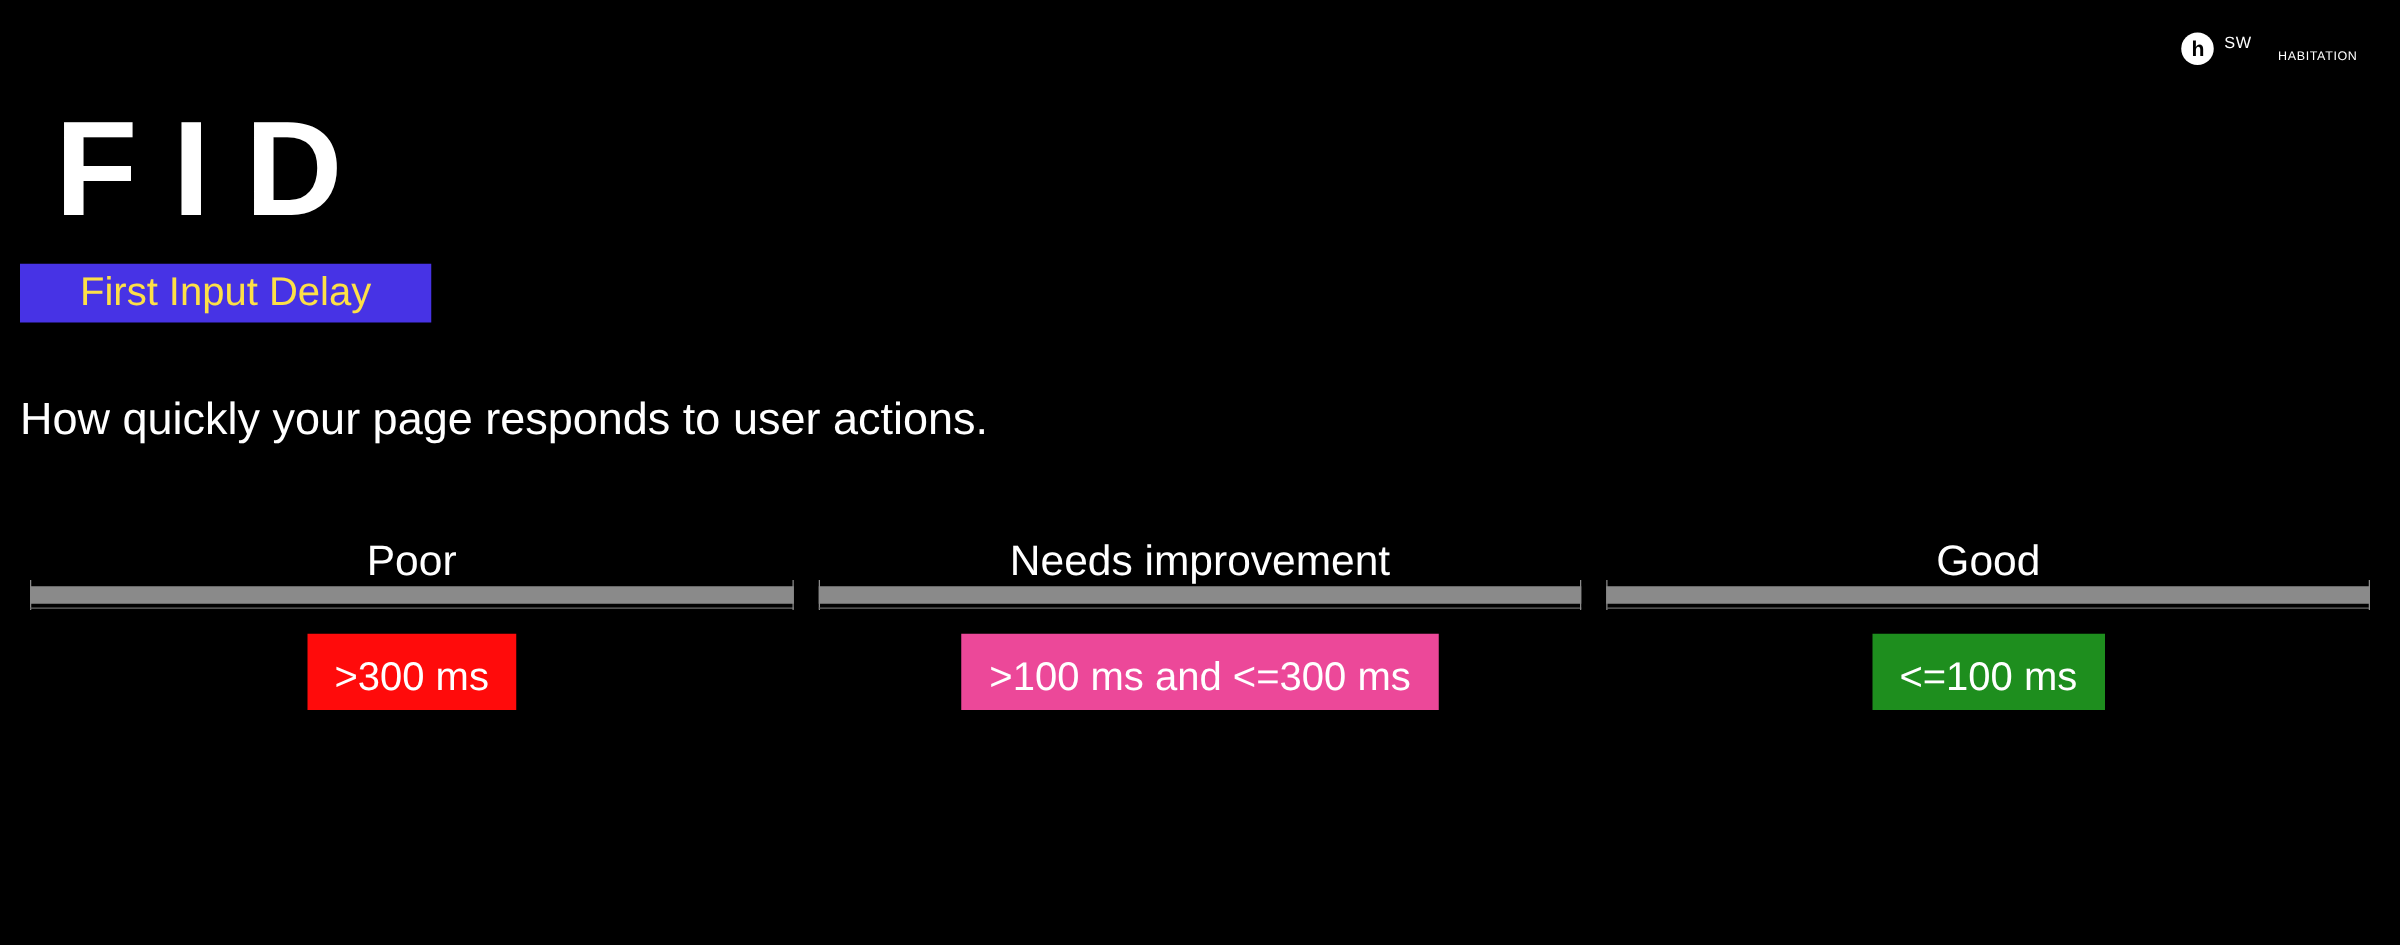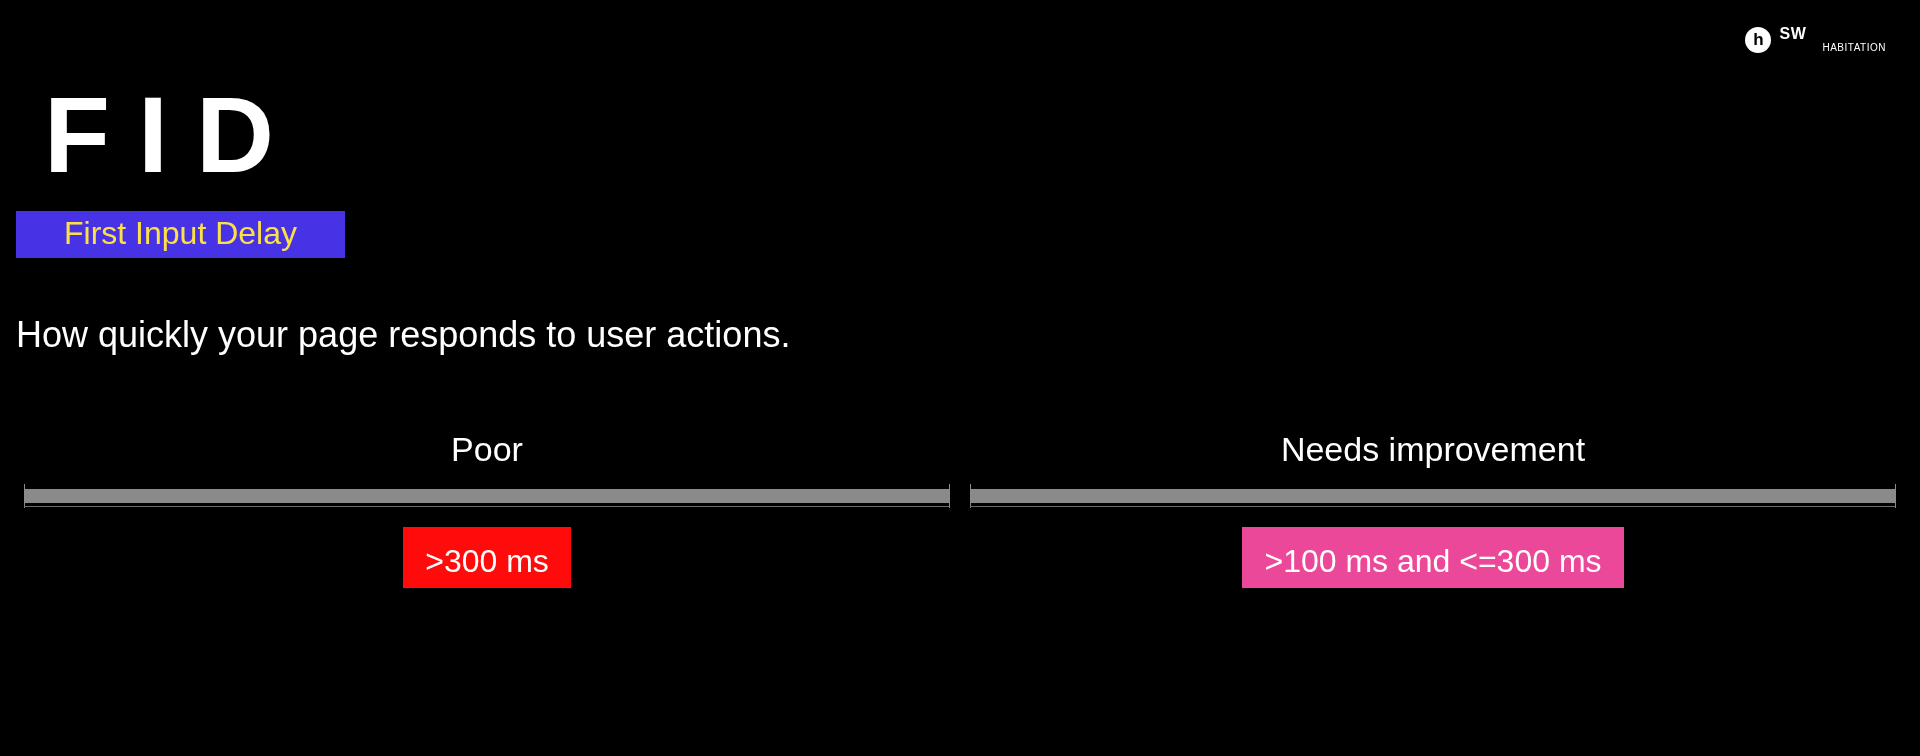--- a/index.html
+++ b/index.html
@@ -22,21 +22,21 @@
     background: #fff;
     color: #000;
     display: flex;
     align-items: center;
     justify-content: center;
     font-weight: 900;
     font-size: 17px;
     line-height: 1;
   }
   .logo-text { line-height: 1.05; }
-  .logo-text .l1 { font-size: 16px; font-weight: 700; letter-spacing: .5px; }
+  .logo-text .l1 { font-size: 13px; font-weight: 400; letter-spacing: .5px; }
   .logo-text .l2 { font-size: 10px; font-weight: 400; letter-spacing: .5px; padding-left: 43px; }
 
   
   .headline { position: absolute; top: 72px; left: 16px; width: 100%; text-align: left; }
   .fid {
     font-size: 108px;
     font-weight: 800;
     letter-spacing: 28px;
     display: inline-block;
     padding-left: 28px; 
@@ -60,21 +60,21 @@
   .buckets {
     position: absolute;
     left: 0;
     top: 430px;
     width: 100%;
     padding: 0 24px;
     display: flex;
     gap: 20px;
   }
   .bucket { flex: 1; display: flex; flex-direction: column; align-items: center; }
-  .bucket-label { font-size: 34px; font-weight: 400; margin-bottom: 20px; }
+  .bucket-label { font-size: 34px; font-weight: 400; }
   .bucket-bar {
     width: 100%;
     height: 14px;
     background: #8a8a8a;
     position: relative;
   }
   .bucket-bar::before,
   .bucket-bar::after {
     content: "";
     position: absolute;
@@ -133,16 +133,23 @@
     </div>
 
     <div class="bucket">
       <div class="bucket-label">Needs improvement</div>
       <div class="bucket-bar">
         <div class="bucket-bar-under"></div>
       </div>
       <div class="bucket-value v-needs">&gt;100 ms and &lt;=300 ms</div>
     </div>
 
+    <div class="bucket">
+      <div class="bucket-label">Good</div>
+      <div class="bucket-bar">
+        <div class="bucket-bar-under"></div>
+      </div>
+      <div class="bucket-value v-good">&lt;=100 ms</div>
+    </div>
 
   </div>
 
 </div>
 
 </body></html>

